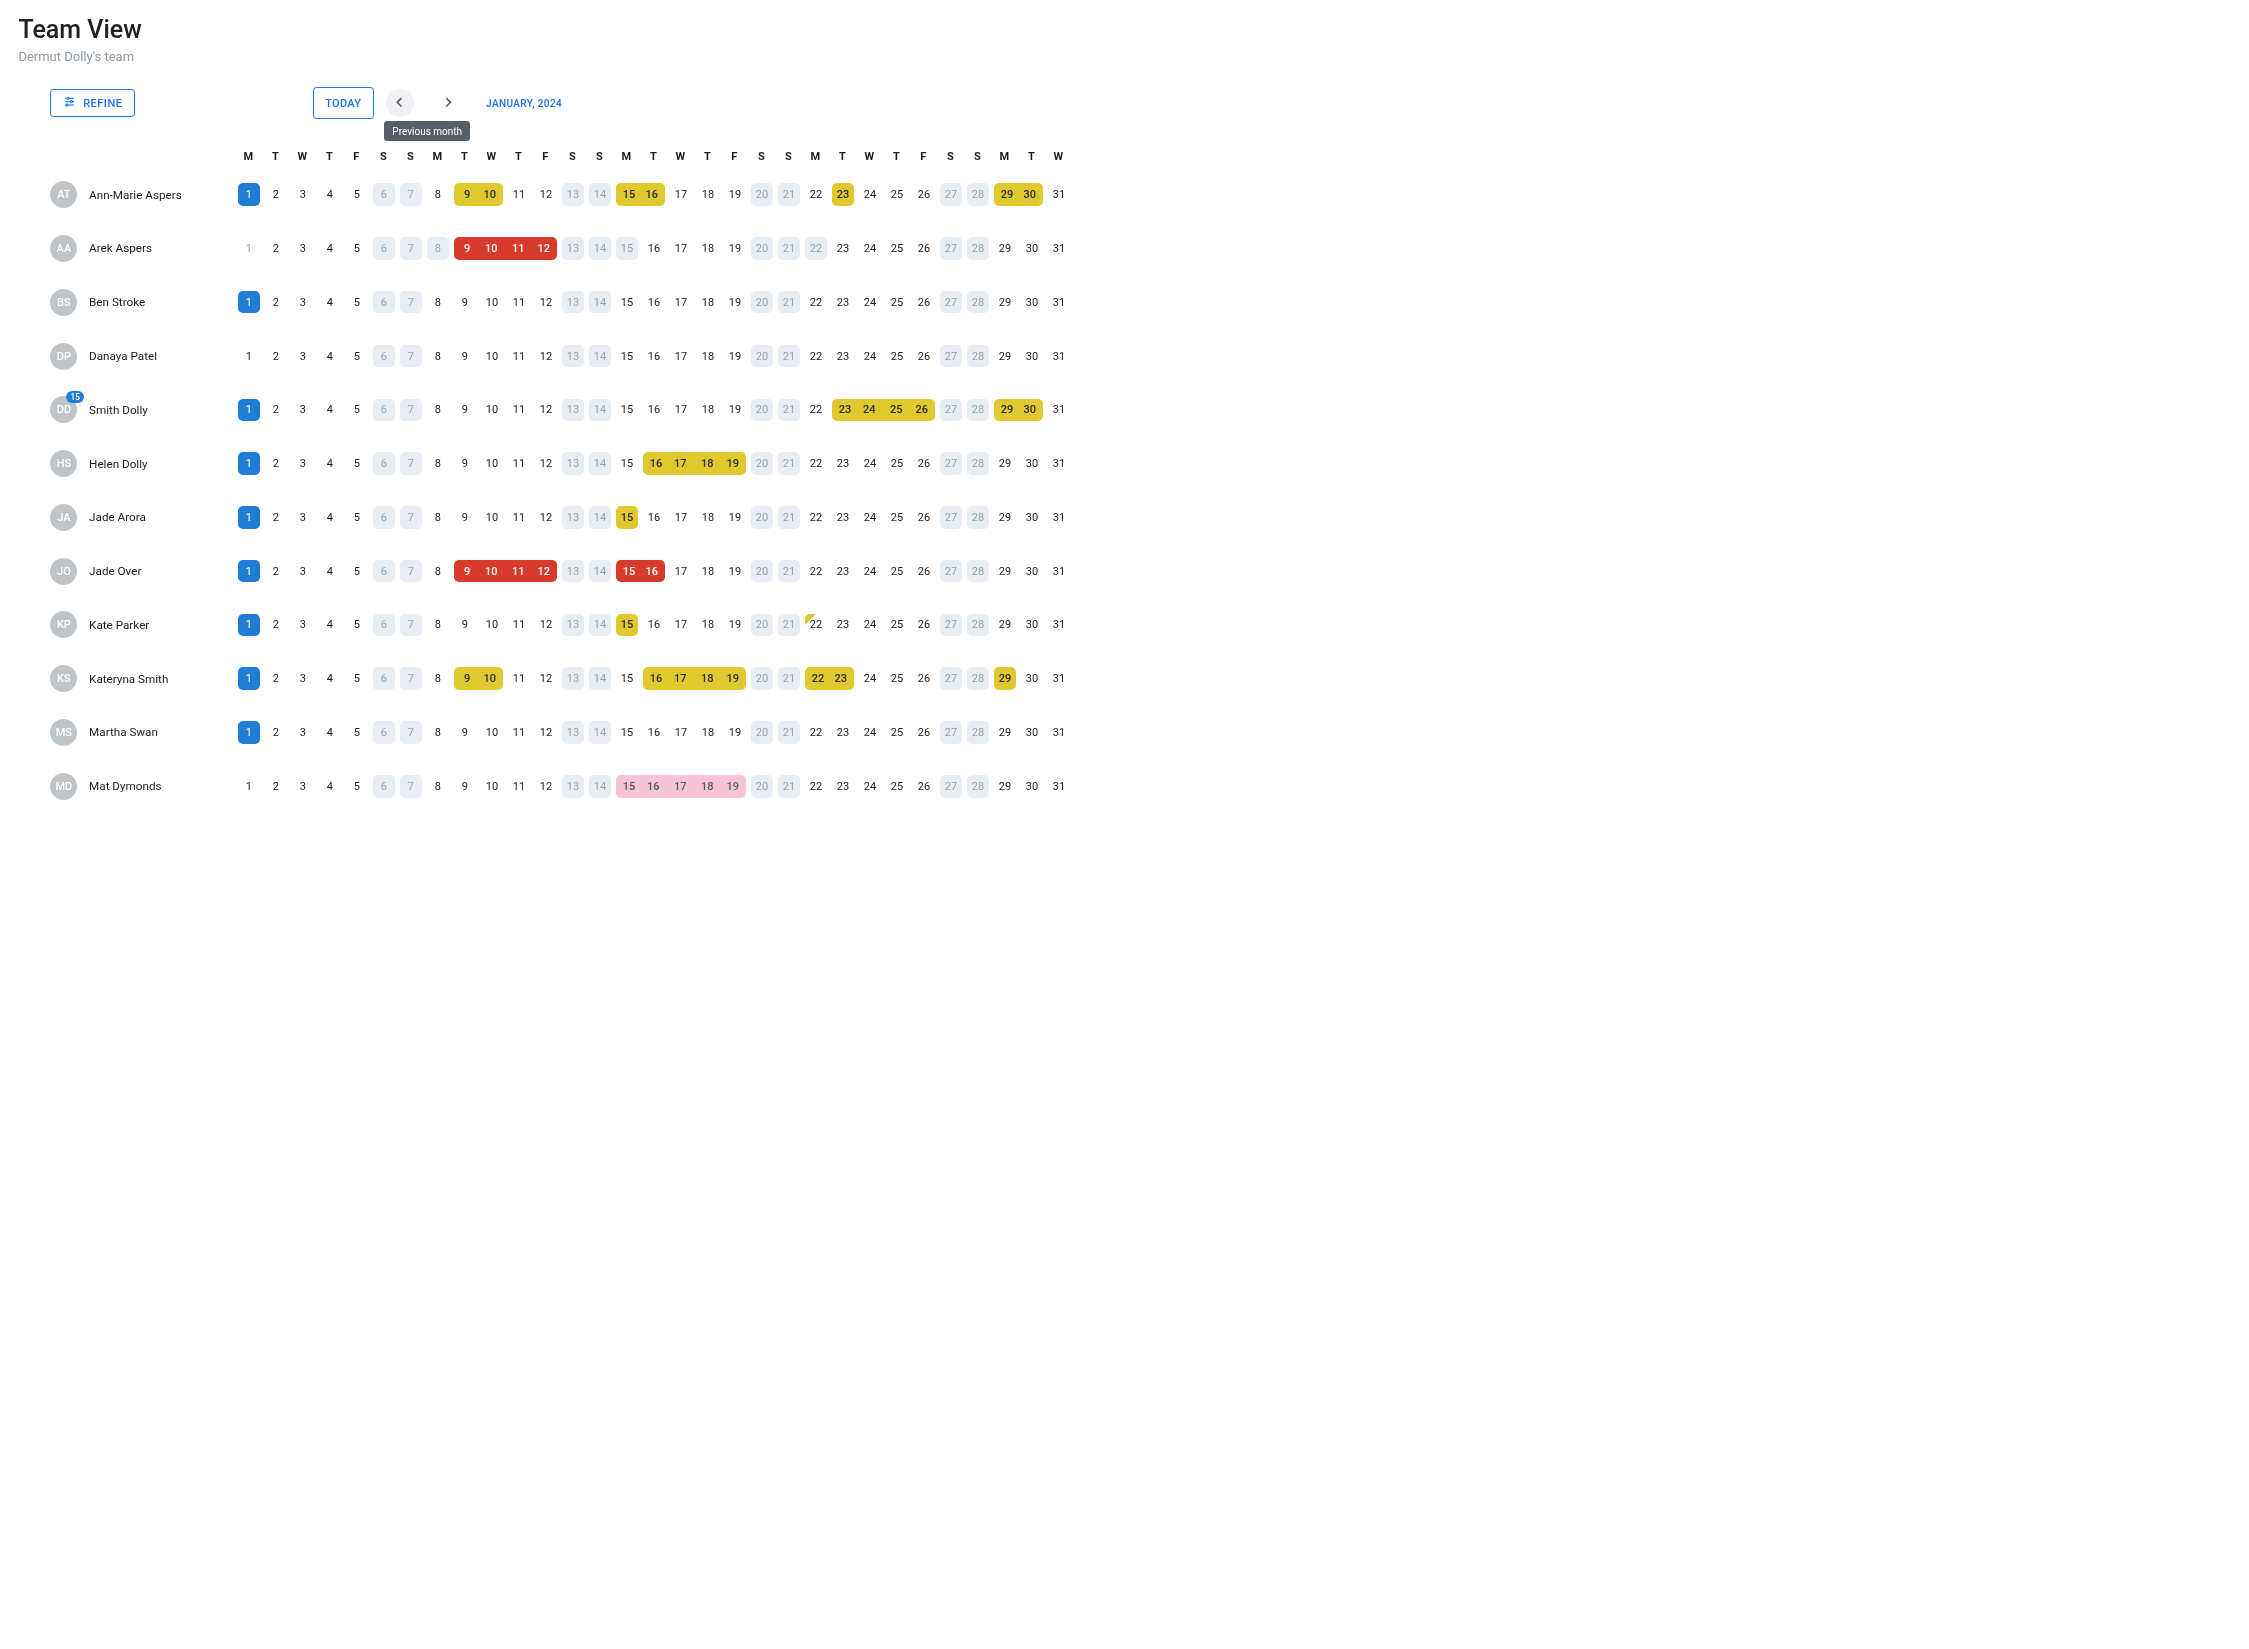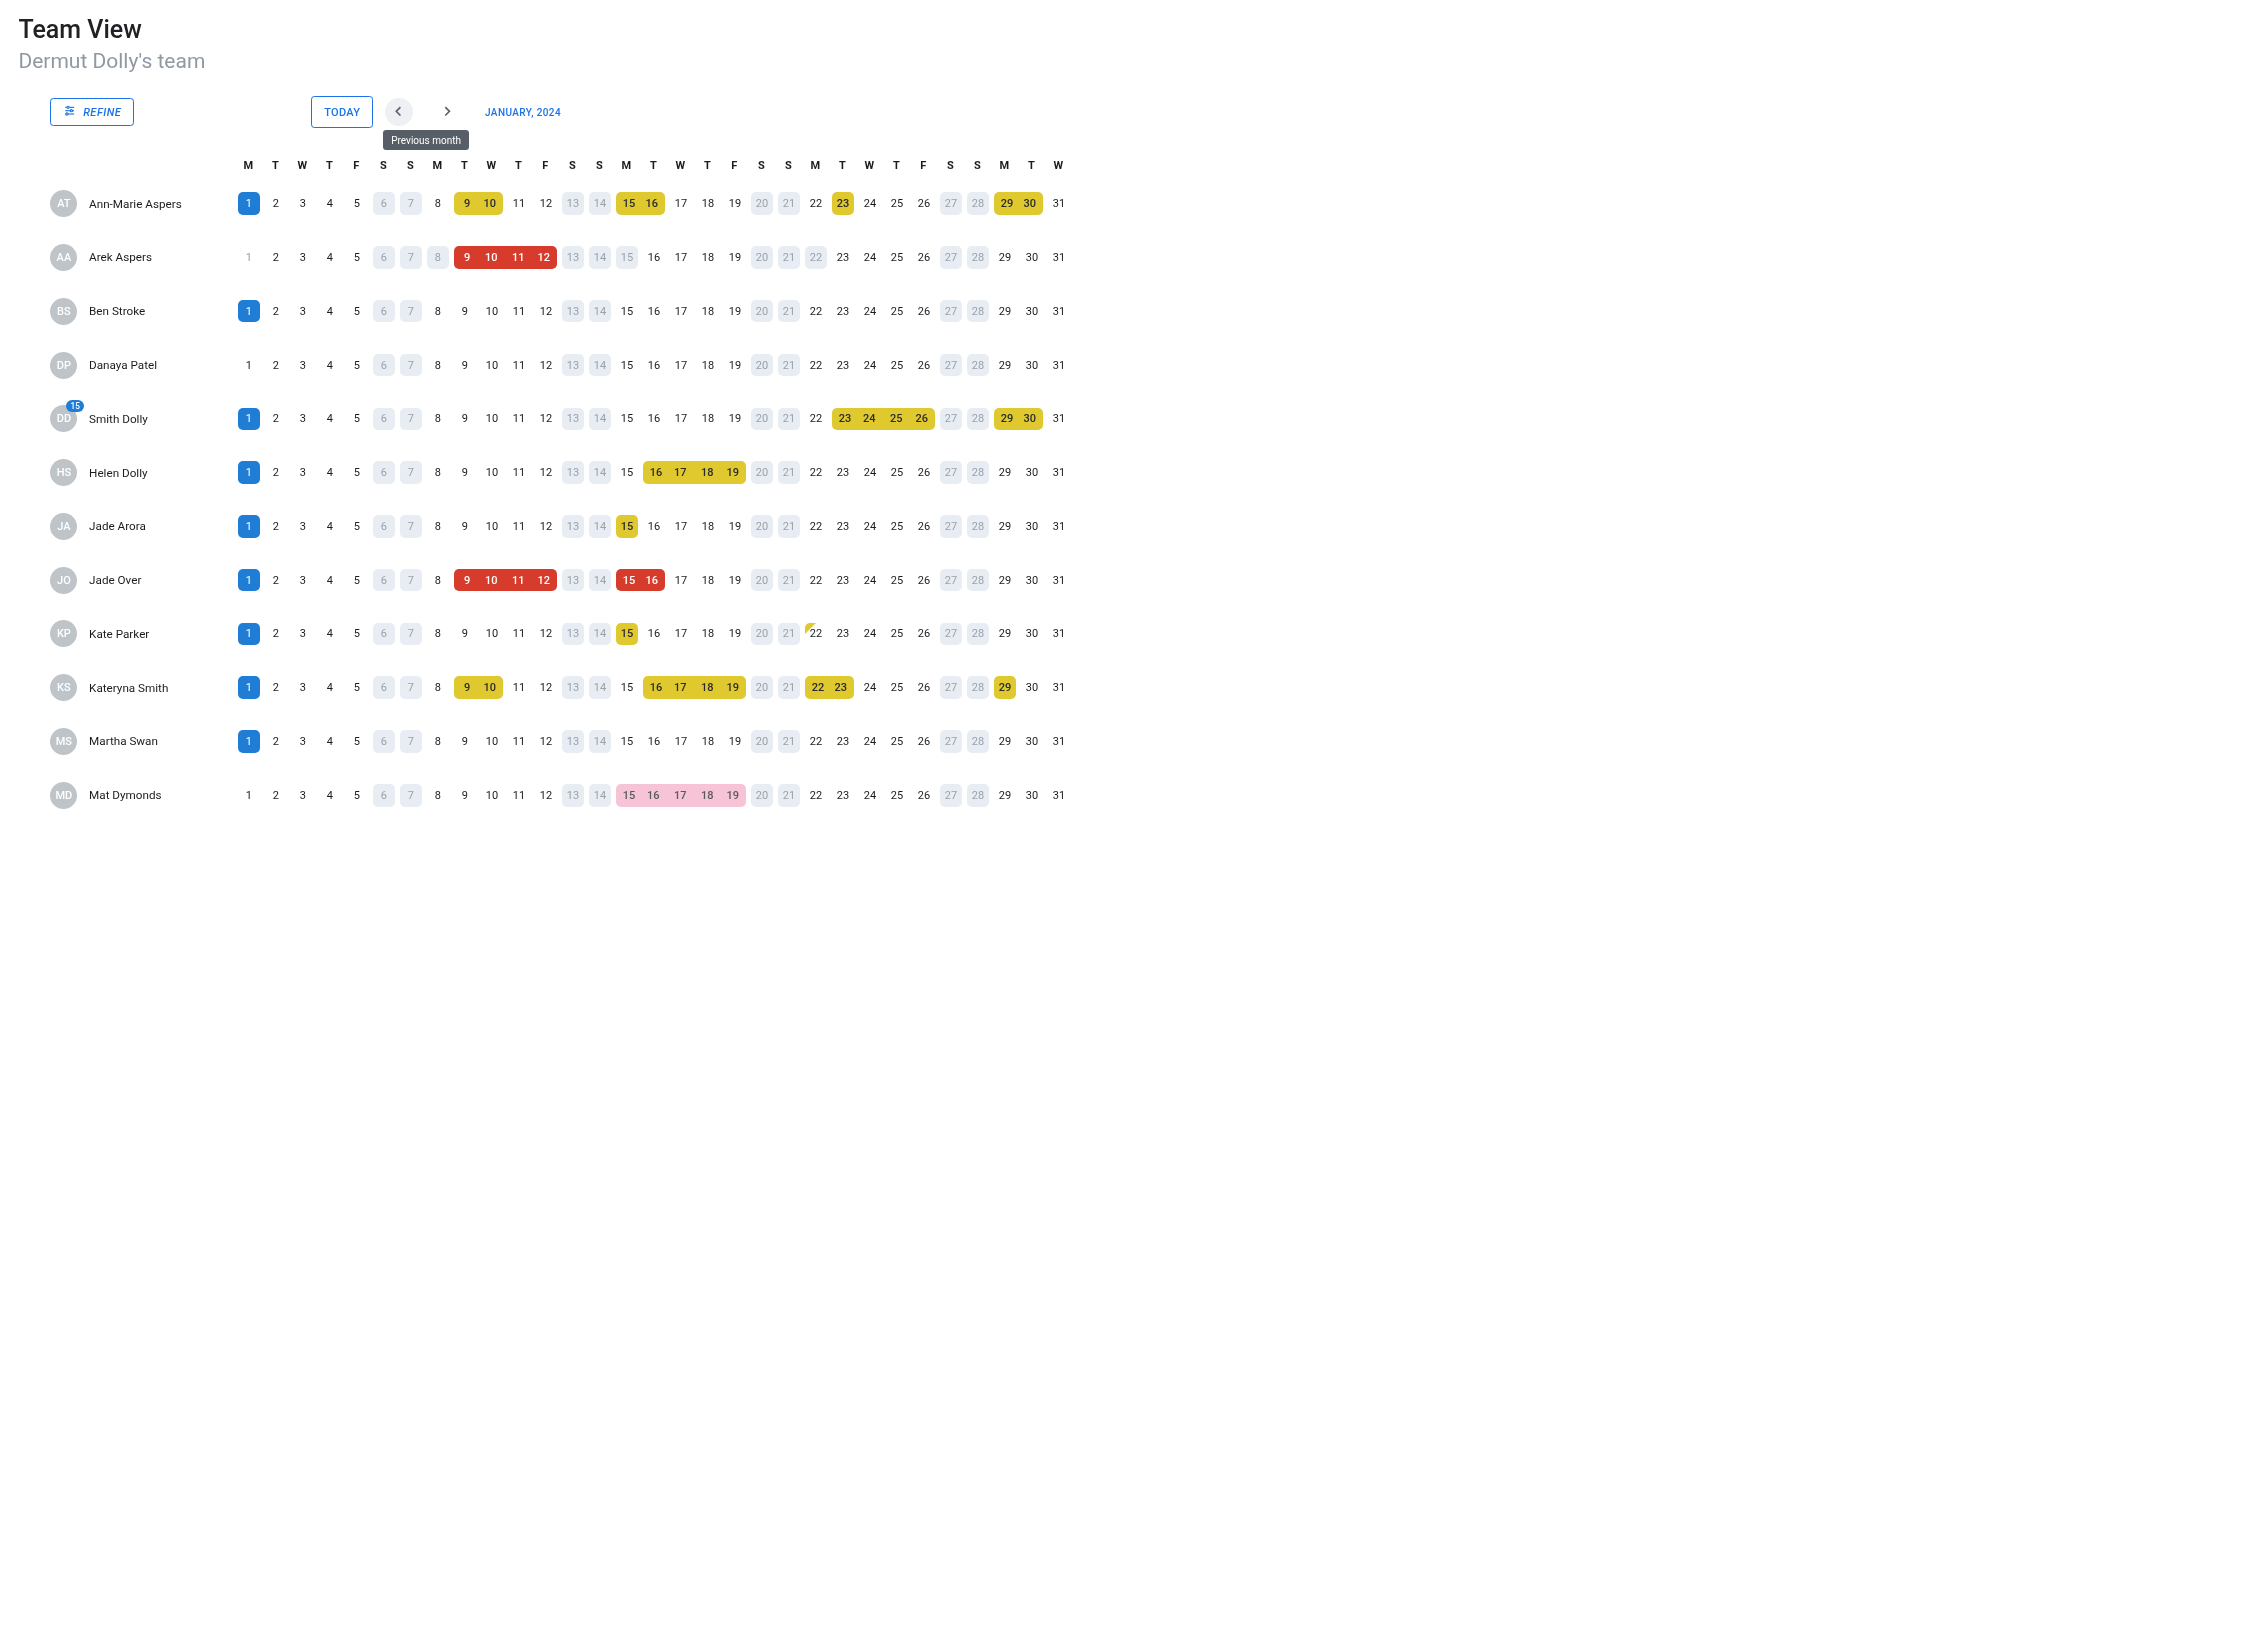--- a/index.html
+++ b/index.html
@@ -16,23 +16,23 @@
     --pink:#f7c4d7;
     --pink-dark:#e5a9c2;
     --avatar:#bfc4c9;
     --border:#dfe3e8;
     --arrow-bg:#eef0f3;
     --tooltip:#585e66;
   }
   *{box-sizing:border-box;font-family:"Roboto","Segoe UI",Arial,sans-serif;}
   body{margin:0;padding:15px 18.4px 33px 18.4px;color:var(--fg);background:#fff;font-size:11.7px;}
   h1{font-size:25px;font-weight:500;margin:0 0 5px 0;}
-  .subtitle{color:#9099a2;font-size:21px;font-weight:400;margin:0 0 23.4px 0;}
+  .subtitle{color:#9099a2;font-size:13px;font-weight:400;margin:0 0 23.4px 0;}
   .toolbar{display:flex;align-items:center;gap:11.7px;margin-left:32px;margin-bottom:25px;}
-  .refine{display:inline-flex;align-items:center;gap:6.7px;border:0.8px solid var(--blue-bright);color:var(--blue-bright);background:#fff;height:28px;padding:0 11.7px;border-radius:3.3px;letter-spacing:0.5px;font-weight:500;font-size:11px;cursor:pointer;font-style:italic;}
+  .refine{display:inline-flex;align-items:center;gap:6.7px;border:0.8px solid var(--blue-bright);color:var(--blue-bright);background:#fff;height:28px;padding:0 11.7px;border-radius:3.3px;letter-spacing:0.5px;font-weight:500;font-size:11px;cursor:pointer;}
   .refine svg{width:13.4px;height:13.4px;}
   .toolbar-spacer{flex:0 0 154px;}
   .today{display:inline-flex;align-items:center;border:0.8px solid var(--blue-bright);color:var(--blue-bright);background:#fff;height:32px;padding:0 11.7px;border-radius:3.3px;letter-spacing:0.3px;font-weight:500;font-size:11px;cursor:pointer;}
   .nav-holder{position:relative;display:flex;align-items:center;gap:21px;}
   .nav-btn{width:28px;height:28px;border:none;background:transparent;border-radius:50%;display:inline-flex;align-items:center;justify-content:center;cursor:pointer;color:#5f6368;}
   .nav-btn.hover{background:var(--arrow-bg);}
   .nav-btn svg{width:16.7px;height:16.7px;}
   .tooltip{position:absolute;top:32px;left:-1.7px;background:var(--tooltip);color:#fff;font-size:10px;padding:4.2px 8.3px;border-radius:3.3px;white-space:nowrap;}
   .month-title{margin-left:11.7px;color:var(--blue-bright);letter-spacing:0.4px;font-weight:500;font-size:10px;}
 

